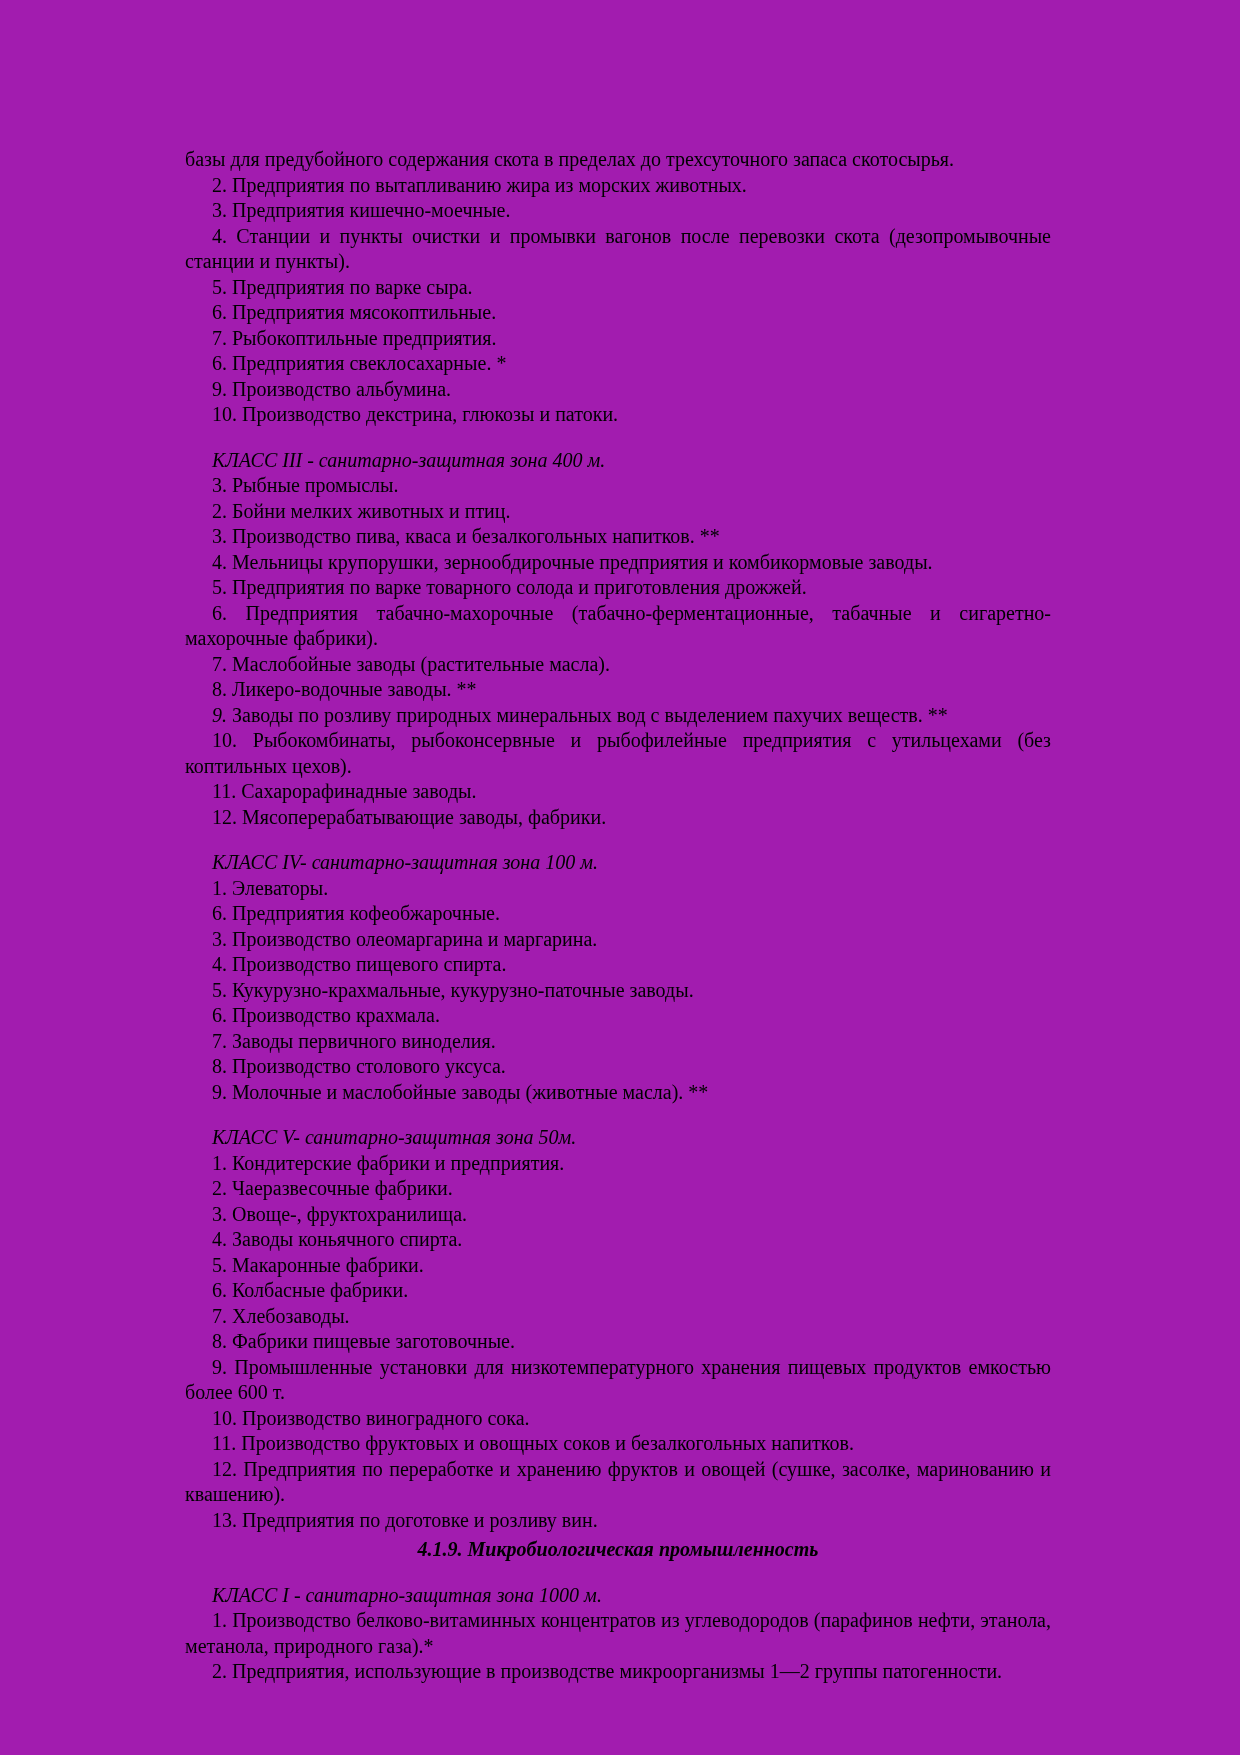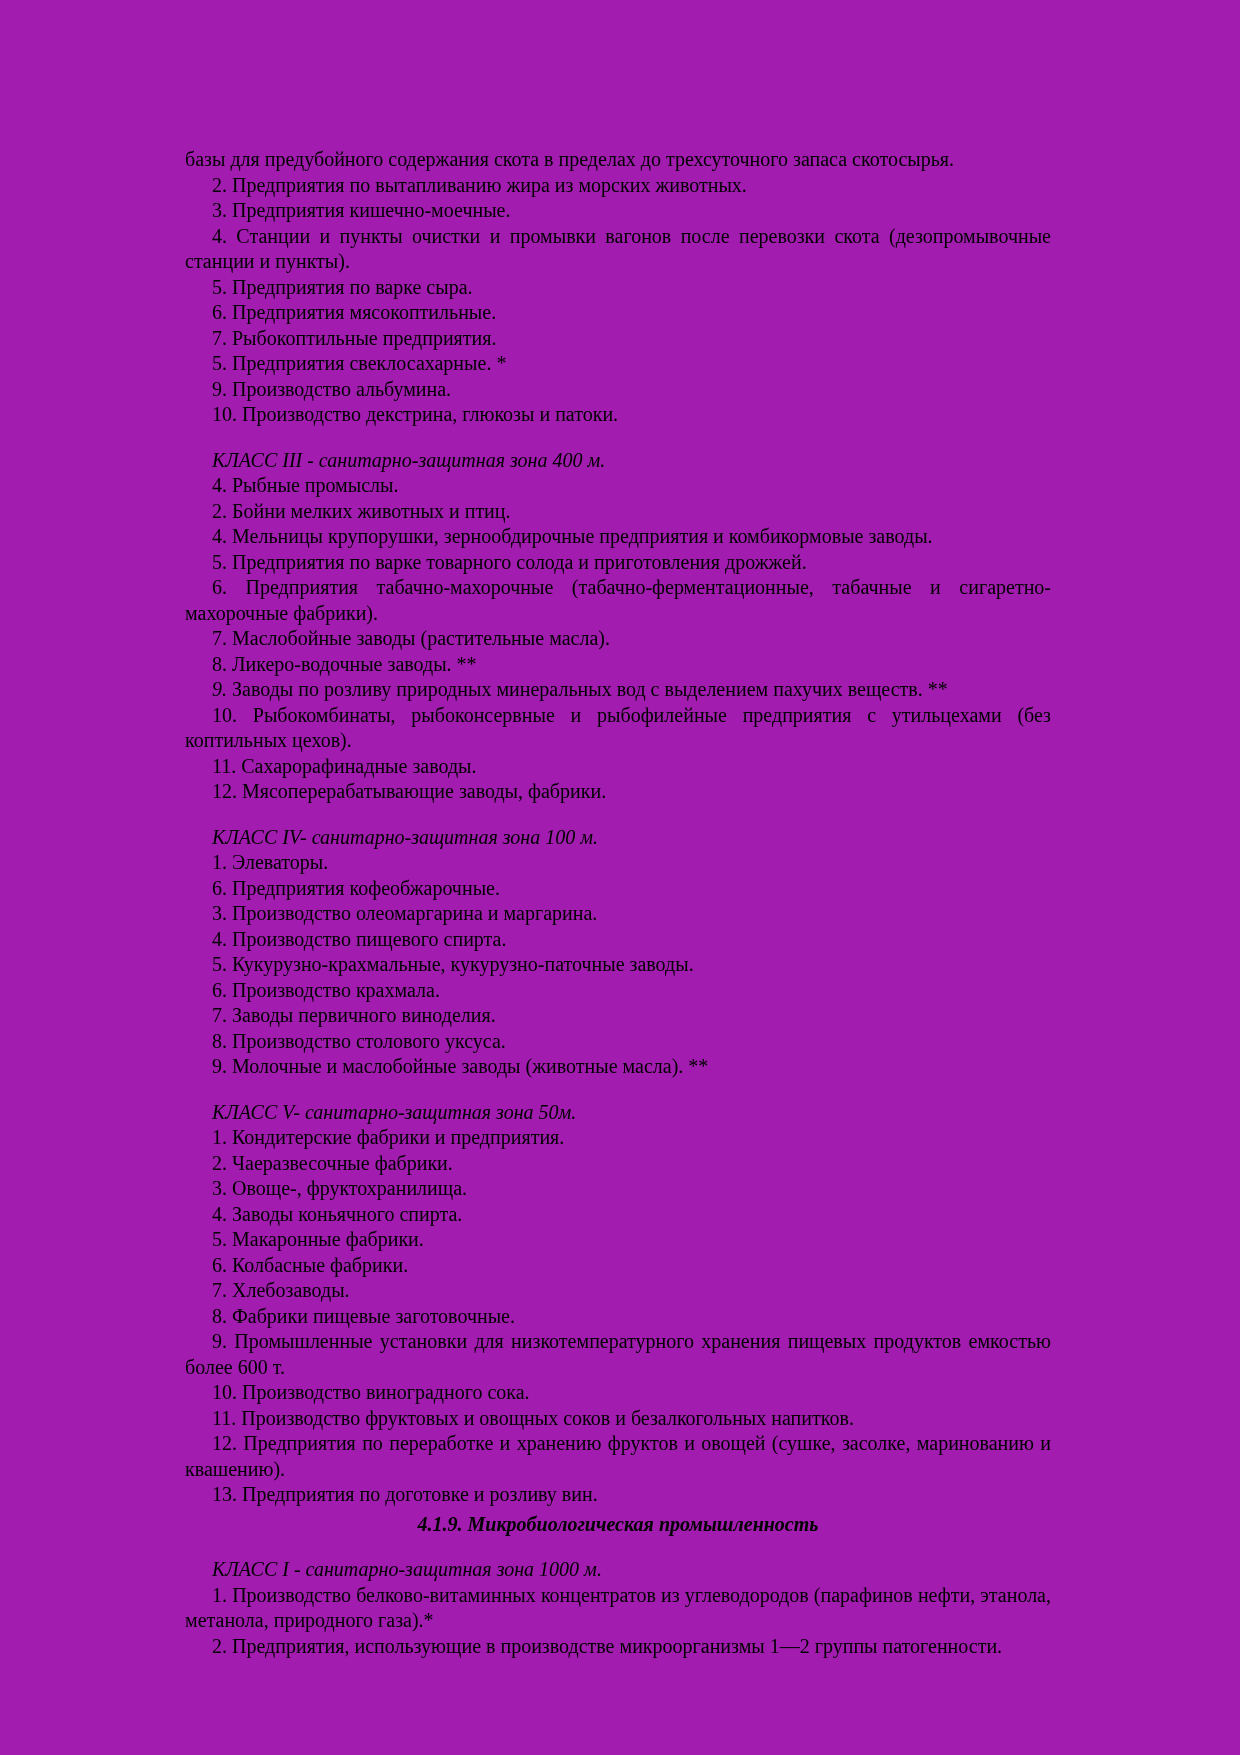--- a/index.html
+++ b/index.html
@@ -25,26 +25,27 @@
 
 <div class="page">
   <div class="doc" id="doc-body">
       <p class="plain">базы для предубойного содержания скота в пределах до трехсуточного запаса скотосырья.</p>
       <p class="item">2. Предприятия по вытапливанию жира из морских животных.</p>
       <p class="item">3. Предприятия кишечно-моечные.</p>
       <p class="item">4. Станции и пункты очистки и промывки вагонов после перевозки скота (дезопромывочные станции и пункты).</p>
       <p class="item">5. Предприятия по варке сыра.</p>
       <p class="item">6. Предприятия мясокоптильные.</p>
       <p class="item">7. Рыбокоптильные предприятия.</p>
-      <p class="item">5. Предприятия свеклосахарные. *</p>
+      <p class="item">6. Предприятия свеклосахарные. *</p>
       <p class="item">9. Производство альбумина.</p>
       <p class="item">10. Производство декстрина, глюкозы и патоки.</p>
       <p class="class-header">КЛАСС III - санитарно-защитная зона 400 м.</p>
-      <p class="item">4. Рыбные промыслы.</p>
+      <p class="item">3. Рыбные промыслы.</p>
       <p class="item">2. Бойни мелких животных и птиц.</p>
+      <p class="item">3. Производство пива, кваса и безалкогольных напитков. **</p>
       <p class="item">4. Мельницы крупорушки, зернообдирочные предприятия и комбикормовые заводы.</p>
       <p class="item">5. Предприятия по варке товарного солода и приготовления дрожжей.</p>
       <p class="item">6. Предприятия табачно-махорочные (табачно-ферментационные, табачные и сигаретно-махорочные фабрики).</p>
       <p class="item">7. Маслобойные заводы (растительные масла).</p>
       <p class="item">8. Ликеро-водочные заводы. **</p>
       <p class="item-italic-marker"><span class="marker-it">9.</span><span> Заводы по розливу природных минеральных вод с выделением пахучих веществ. **</span></p>
       <p class="item">10. Рыбокомбинаты, рыбоконсервные и рыбофилейные предприятия с утильцехами (без коптильных цехов).</p>
       <p class="item">11. Сахарорафинадные заводы.</p>
       <p class="item">12. Мясоперерабатывающие заводы, фабрики.</p>
       <p class="class-header">КЛАСС IV- санитарно-защитная зона 100 м.</p>

